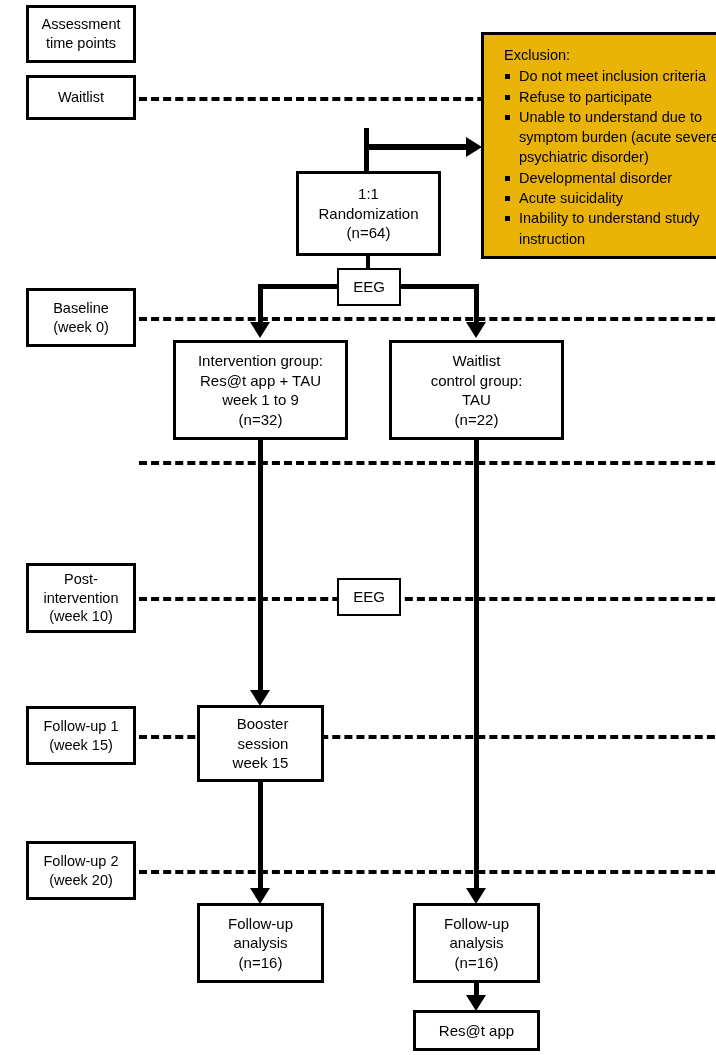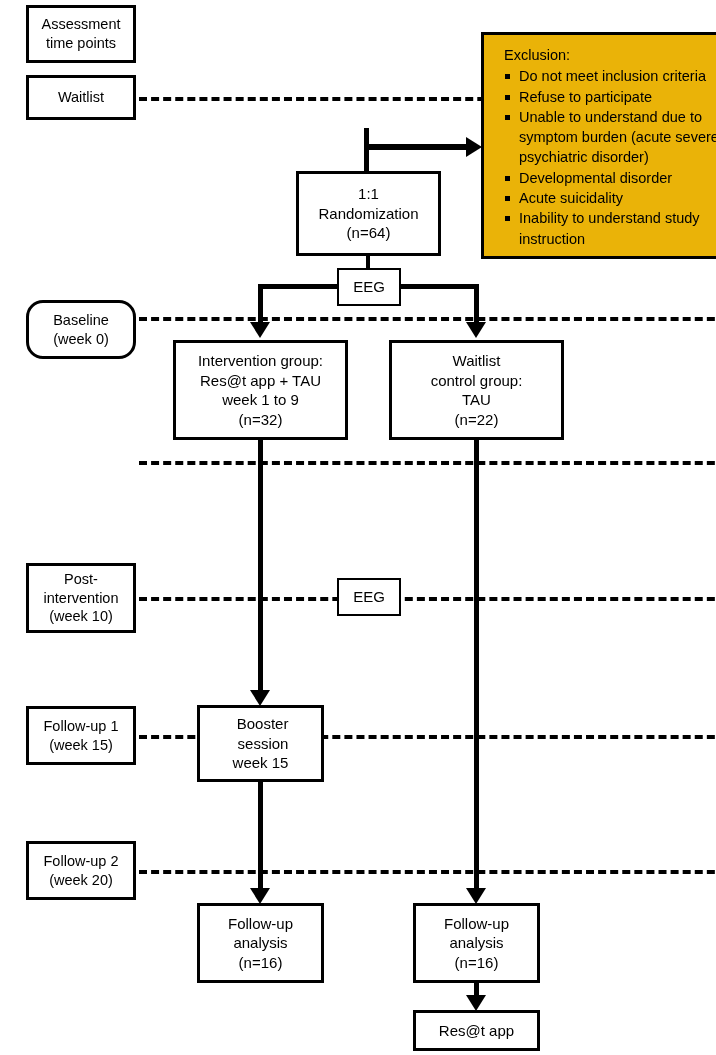--- a/index.html
+++ b/index.html
@@ -125,21 +125,21 @@
   <div class="rule" style="left:116px; top:461px; width:600px;"></div>
   <div class="rule" style="left:116px; top:597px; width:600px;"></div>
   <div class="rule" style="left:116px; top:735px; width:600px;"></div>
   <div class="rule" style="left:116px; top:870px; width:600px;"></div>
 
   <div class="node tp" style="left:3px; top:5px; width:110px; height:58px;">Assessment
 time points</div>
 
   <div class="node tp" style="left:3px; top:75px; width:110px; height:45px;">Waitlist</div>
 
-  <div class="node tp" style="left:3px; top:300px; width:110px; height:59px;border-radius:17px;">Baseline
+  <div class="node tp" style="left:3px; top:288px; width:110px; height:59px;">Baseline
 (week 0)</div>
 
 
   <div class="node tp" style="left:3px; top:563px; width:110px; height:70px;">Post-
 intervention
 (week 10)</div>
 
   <div class="node tp" style="left:3px; top:706px; width:110px; height:59px;">Follow-up 1
 (week 15)</div>
 

